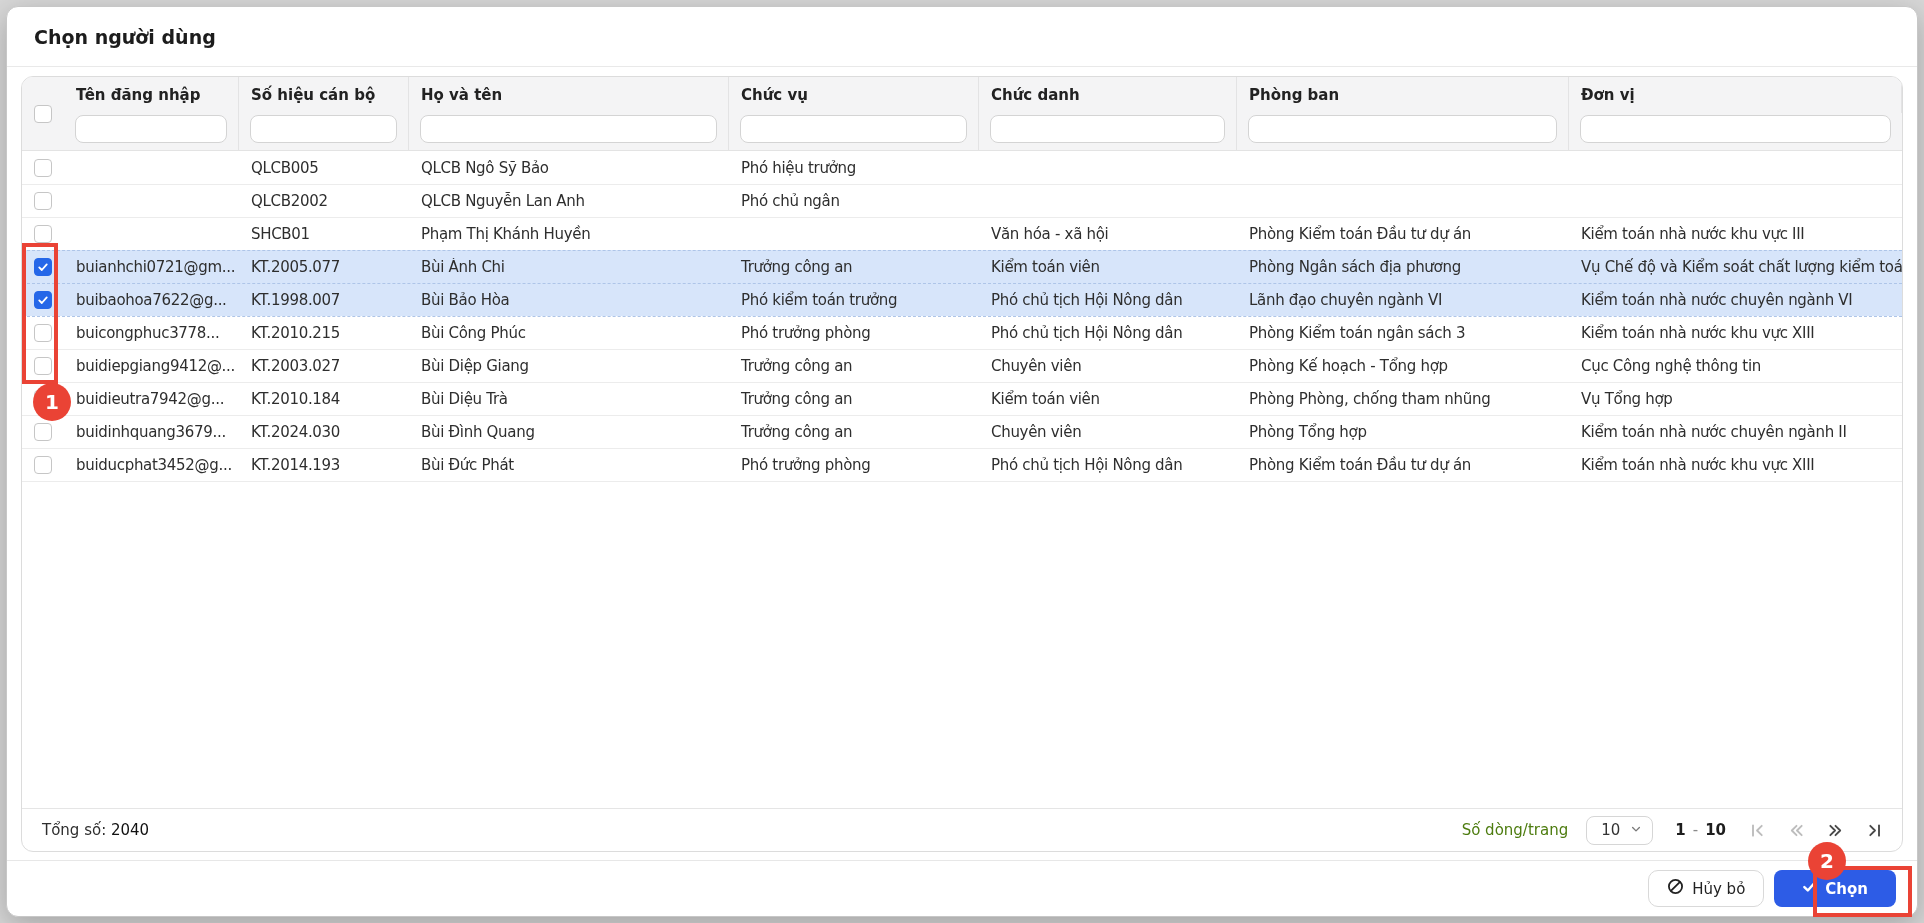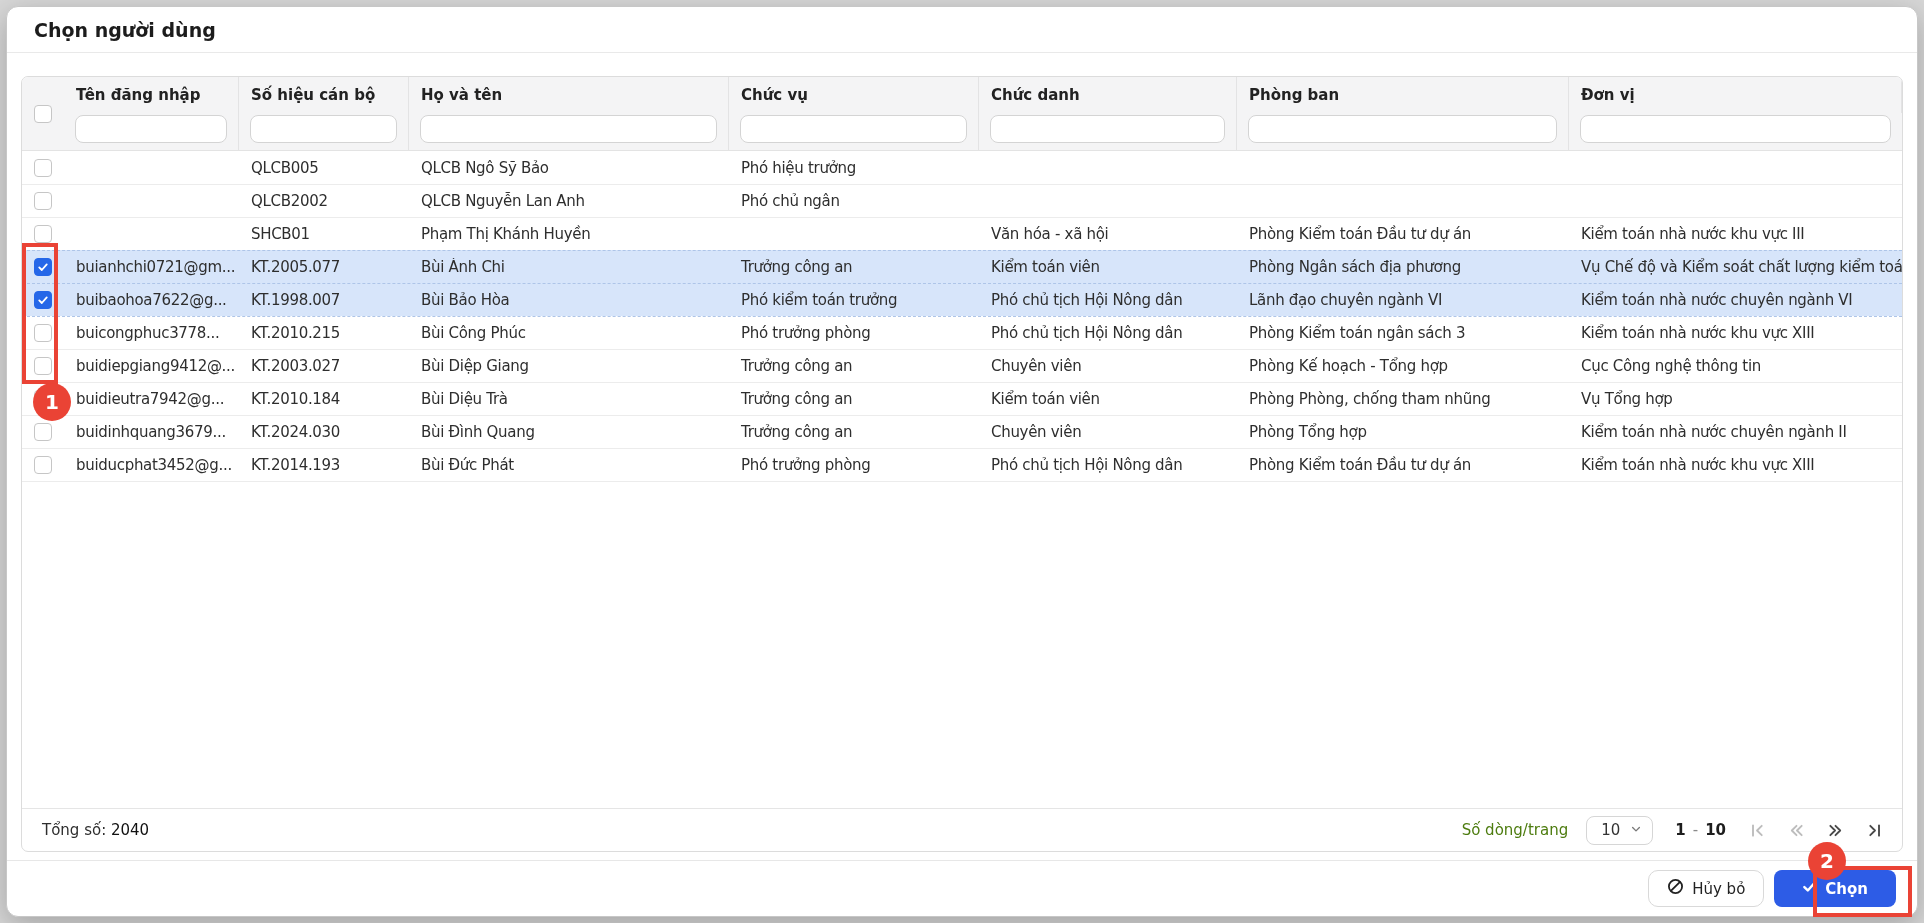--- a/index.html
+++ b/index.html
@@ -2,27 +2,27 @@
 <html lang="vi"><head>
 <meta charset="utf-8">
 <style>
   * { box-sizing: border-box; margin: 0; padding: 0; }
   html,body { width:1924px; height:923px; overflow:hidden;
     font-family:"DejaVu Sans", sans-serif; background:#d8d8d8; }
 
   .modal { position:absolute; inset:6px; background:#fff; border-radius:12px;
     border:1px solid #c7c7c7; box-shadow:0 8px 30px rgba(0,0,0,.25); }
 
-  .modal-header { height:46px; display:flex; align-items:center; padding:0 27px;
+  .modal-header { height:60px; display:flex; align-items:center; padding:0 27px;
     border-bottom:1px solid #e9e9e9; }
   .modal-title { font-size:19px; font-weight:700; color:#1c1c1c; }
 
   .modal-body { position:absolute; top:54px; bottom:49px; left:0; right:0; padding:15px 14px; }
 
-  .table-wrap { height:100%; border:1px solid #dcdcdc; border-radius:7px;
+  .table-wrap { height:100%; border:1px solid #dcdcdc; border-radius:12px;
     display:flex; flex-direction:column; overflow:hidden; background:#fff; }
 
   .grid-cols { display:grid;
     grid-template-columns:42px 175px 170px 320px 250px 258px 332px minmax(0,1fr); }
 
   .thead { background:#f4f4f5; border-bottom:1px solid #e3e3e3;
     grid-template-rows:36px 37px; flex:0 0 73px; }
   .th-check { grid-row:1 / 3; display:flex; align-items:center; justify-content:center; }
   .th { display:flex; align-items:center; padding:0 12px; font-size:15px; font-weight:600;
     color:#222; border-right:1px solid #e3e3e4; white-space:nowrap; overflow:hidden; }

